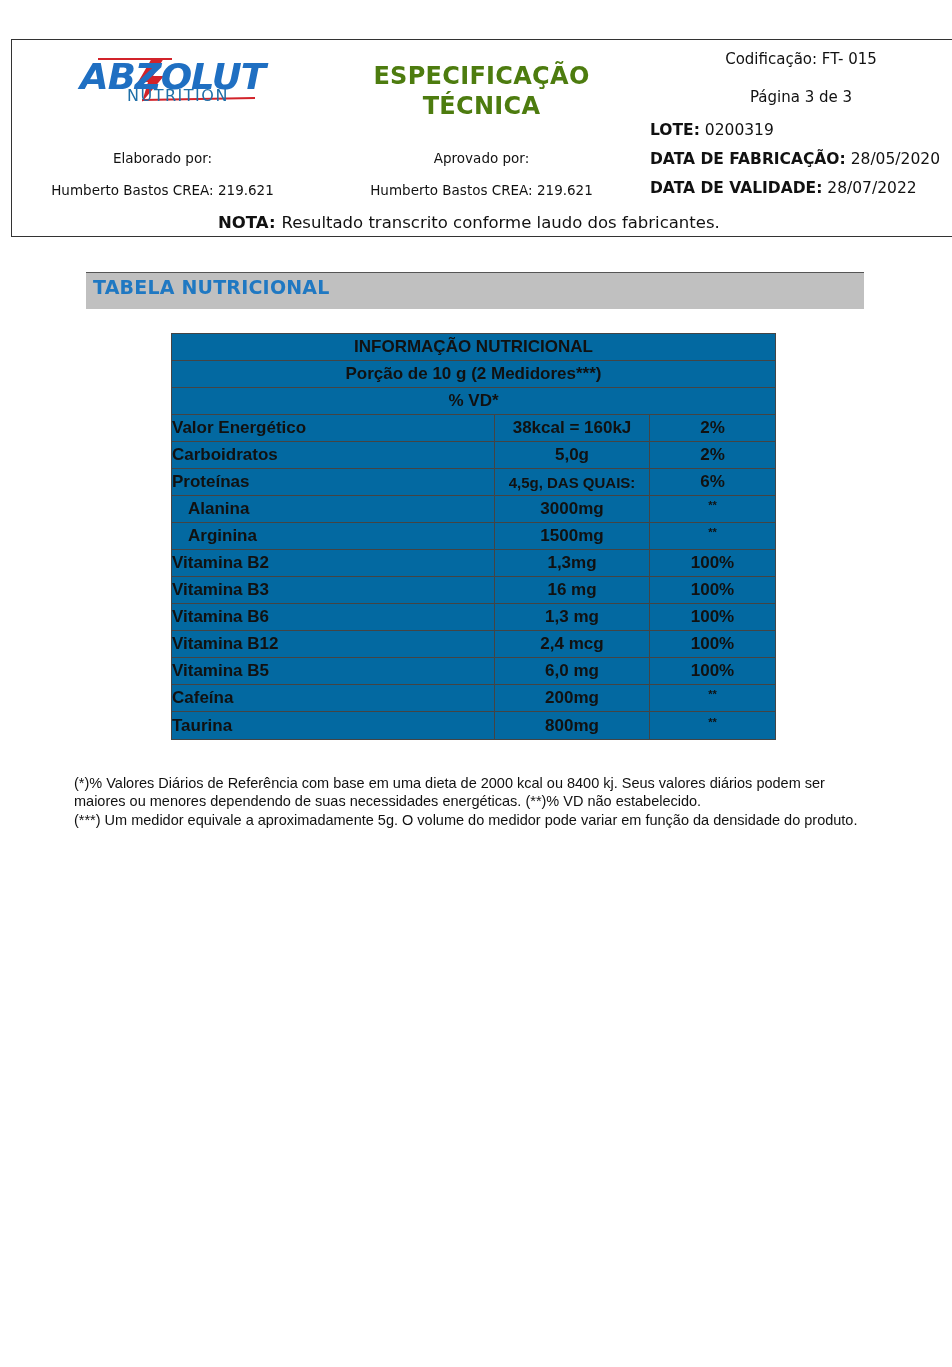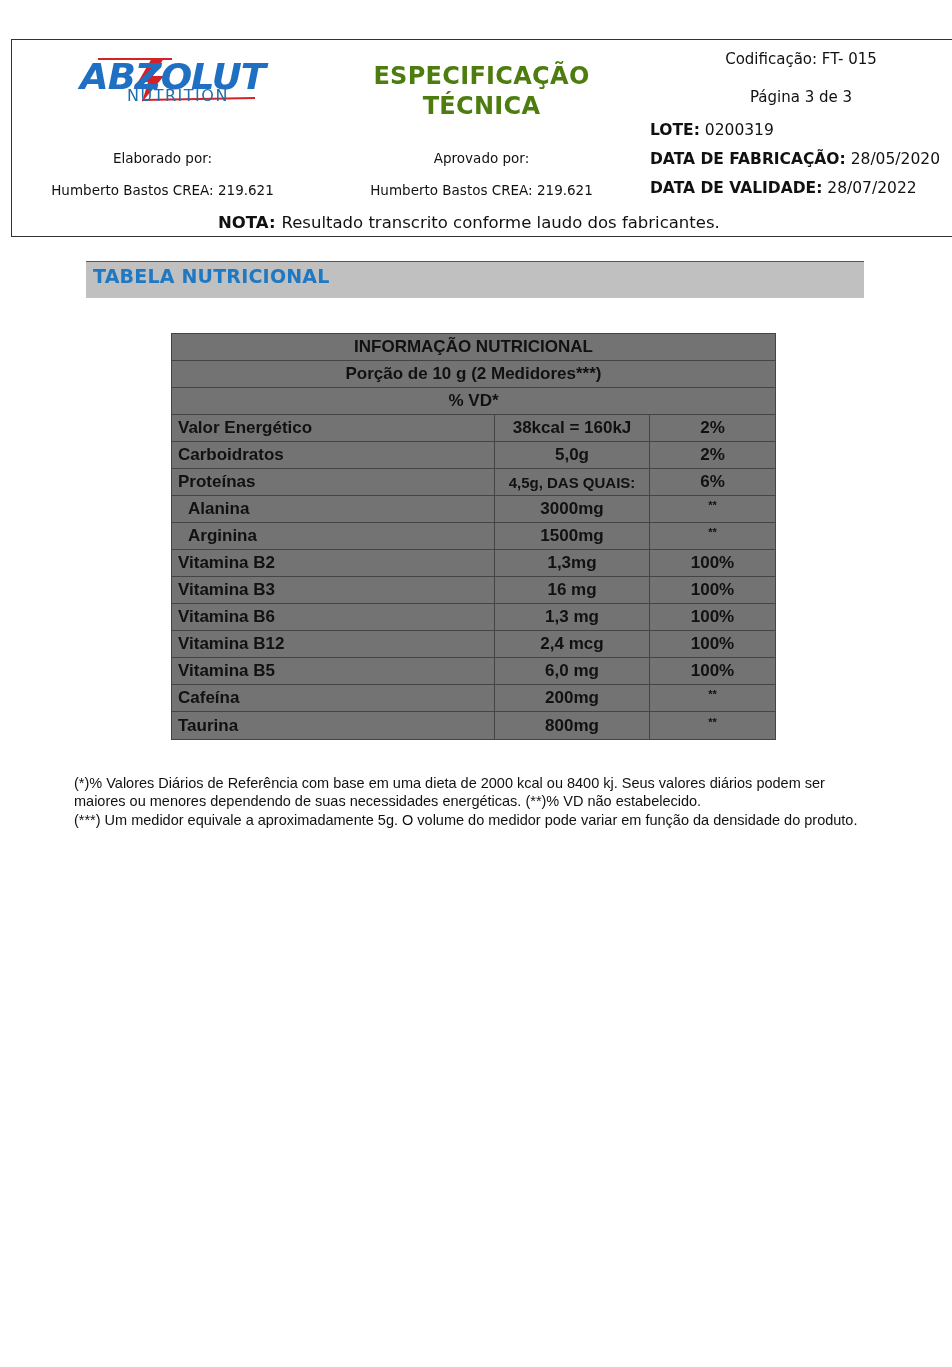--- a/index.html
+++ b/index.html
@@ -34,32 +34,32 @@
 
     
     .logo { position: absolute; left: 68px; top: 14px; width: 180px; height: 76px; }
     .logo .brand { position: absolute; left: 0; top: 2px; font-family: "DejaVu Sans", sans-serif; font-weight: bold; font-style: italic;
                    font-size: 37px; letter-spacing: -1px; color: #1f6fc2; line-height: 44px; transform: scaleY(0.95); }
     .logo .sub { position: absolute; left: 47px; top: 32px; font-family: "DejaVu Sans", sans-serif; 
                  font-size: 16px; color: #1f6fa8; letter-spacing: 1.5px; }
     .logo svg { position: absolute; left: 0; top: 0; }
 
     
-    .section-bar { position: absolute; left: 86px; top: 261px; width: 778px; height: 37px; background: #c0c0c0;
+    .section-bar { position: absolute; left: 86px; top: 272px; width: 778px; height: 37px; background: #c0c0c0;
                    border-top: 1.5px solid #555; }
     .section-bar span { position: absolute; left: 7px; top: 3px; font-family: "DejaVu Sans", sans-serif; font-weight: bold;
                         font-size: 19px; color: #1f78c2; letter-spacing: 0.2px; }
 
     
-    .ntab { position: absolute; left: 171px; top: 333px; width: 605px; border: 1.3px solid #444; background: #737373;
+    .ntab { position: absolute; left: 171px; top: 333px; width: 605px; border: 1.3px solid #444; background: #0369a1;
             font-family: "Liberation Sans", sans-serif; color: #111; }
     .nrow { display: flex; height: 27px; border-bottom: 1.2px solid #444; }
     .nrow:last-of-type { border-bottom: none; }
     .nc { display: flex; align-items: center; font-size: 17px; font-weight: bold; }
-    .c1 { width: 323px; padding-left: 6px; border-right: 1.2px solid #444; font-weight: bold; }
+    .c1 { width: 323px; border-right: 1.2px solid #444; font-weight: bold; }
     .c1.sub { padding-left: 16px; }
     .c2 { width: 155px; justify-content: center; border-right: 1.2px solid #444; }
     .c3 { flex: 1; justify-content: center; }
     .c2.small { font-size: 15px; }
     .c3.stars { font-size: 11px; padding-bottom: 8px; }
     .full { width: 100%; justify-content: center; }
     .full.title { font-weight: bold; }
     .wide { width: 478px; justify-content: center; border-right: 1.2px solid #444; }
     .disclaimer { padding: 2px 6px 1px 6px; font-size: 14.5px; line-height: 17px; text-align: justify; text-align-last: left; height: 38px; }
 

